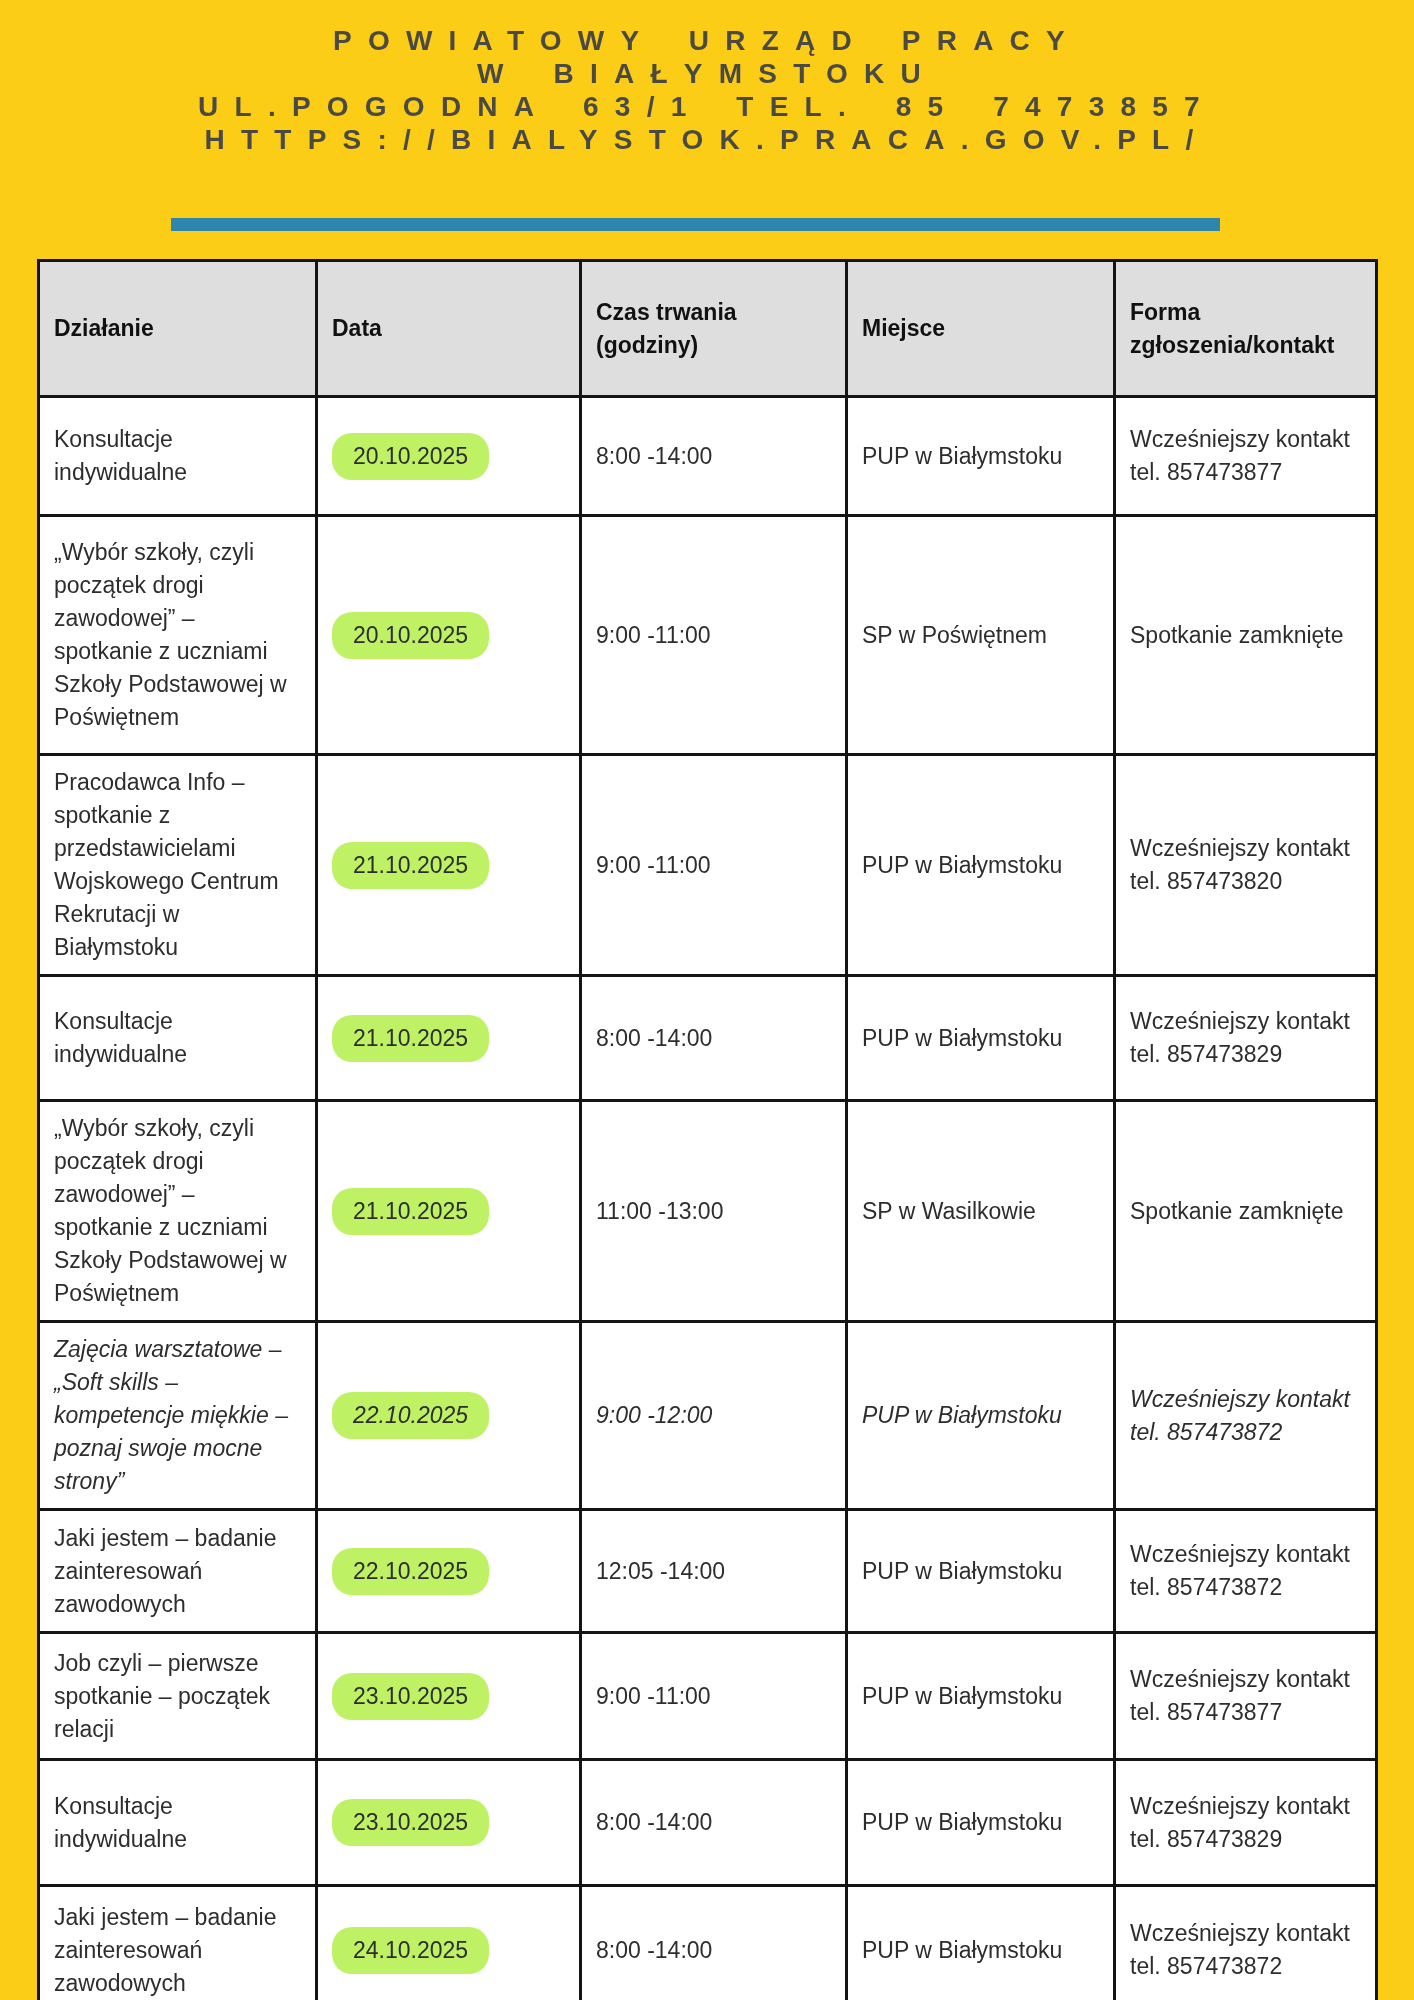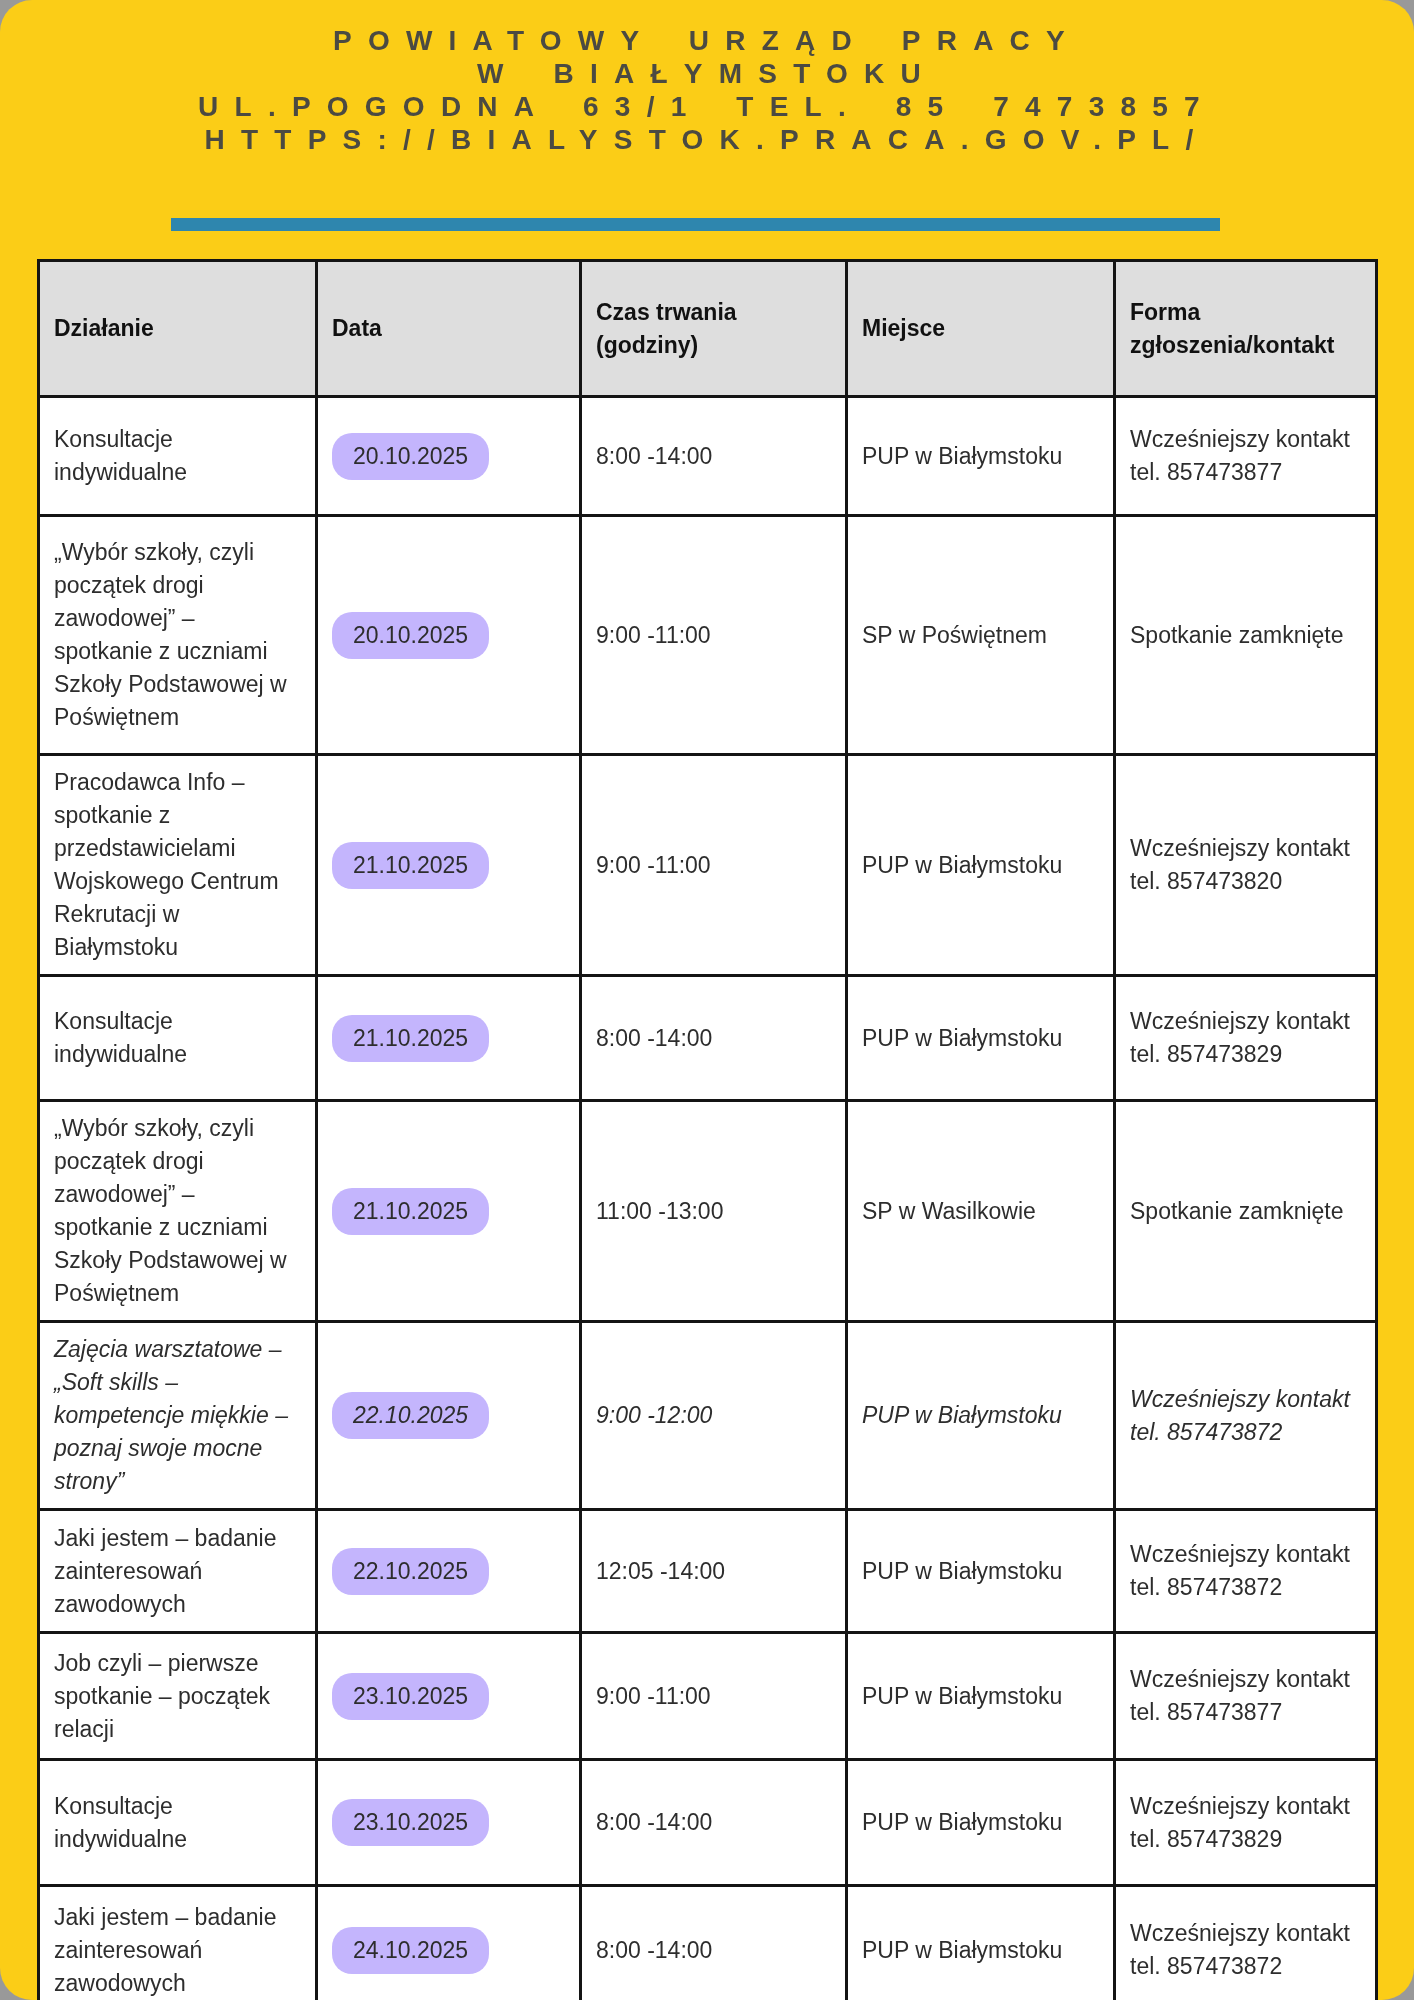--- a/index.html
+++ b/index.html
@@ -8,21 +8,20 @@
     background: #999;
   }
   .page {
     position: relative;
     width: 1414px;
     height: 2000px;
     margin: 0 auto;
     background: #FBCD17;
     overflow: hidden;
     box-sizing: border-box;
-    border-radius: 32px;
   }
   .header-block {
     padding-top: 24px;
     text-align: center;
   }
   .header-line {
     font-size: 28px;
     font-weight: 700;
     line-height: 33px;
     letter-spacing: 0.58em;
@@ -56,21 +55,21 @@
     overflow: hidden;
     box-sizing: border-box;
   }
   table.events th {
     background: #DEDEDE;
     color: #111111;
     font-weight: 700;
   }
   .date-pill {
     display: inline-block;
-    background: #c4b5fd;
+    background: #bef264;
     border-radius: 20px;
     padding: 7px 21px;
     color: #2D2D2D;
   }
 </style>
 </head>
 <body>
 
 <div class="page">
   <div class="header-block">

